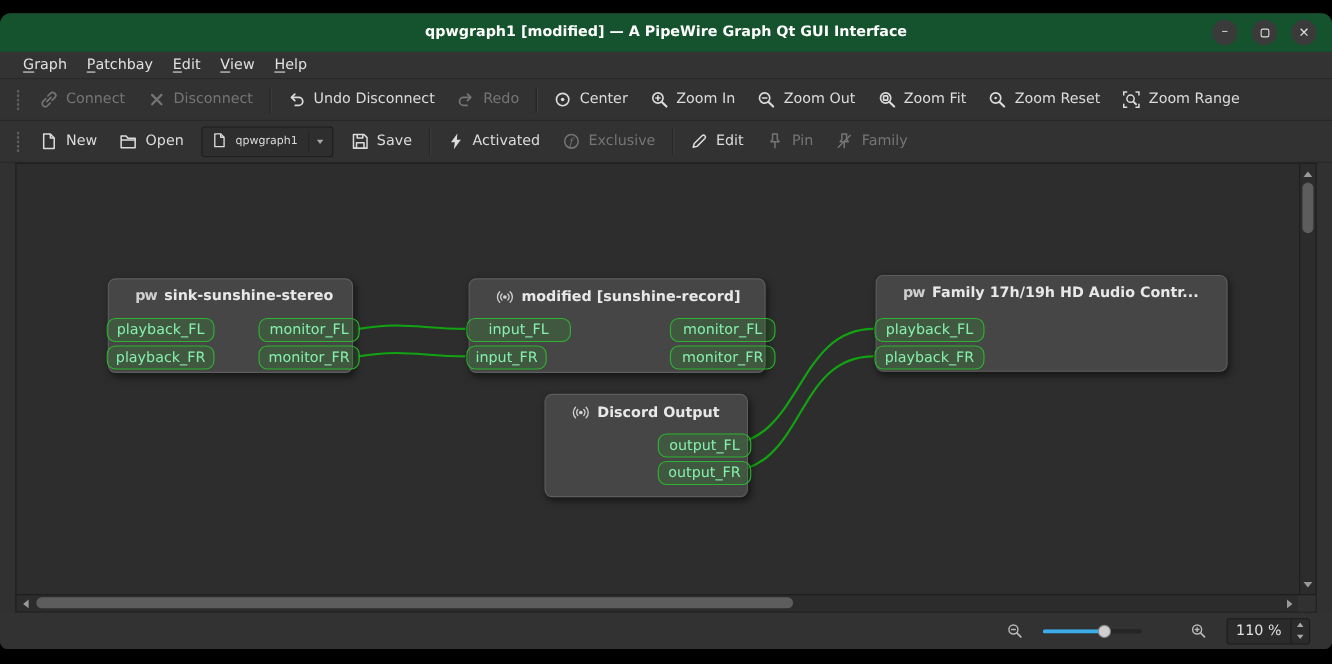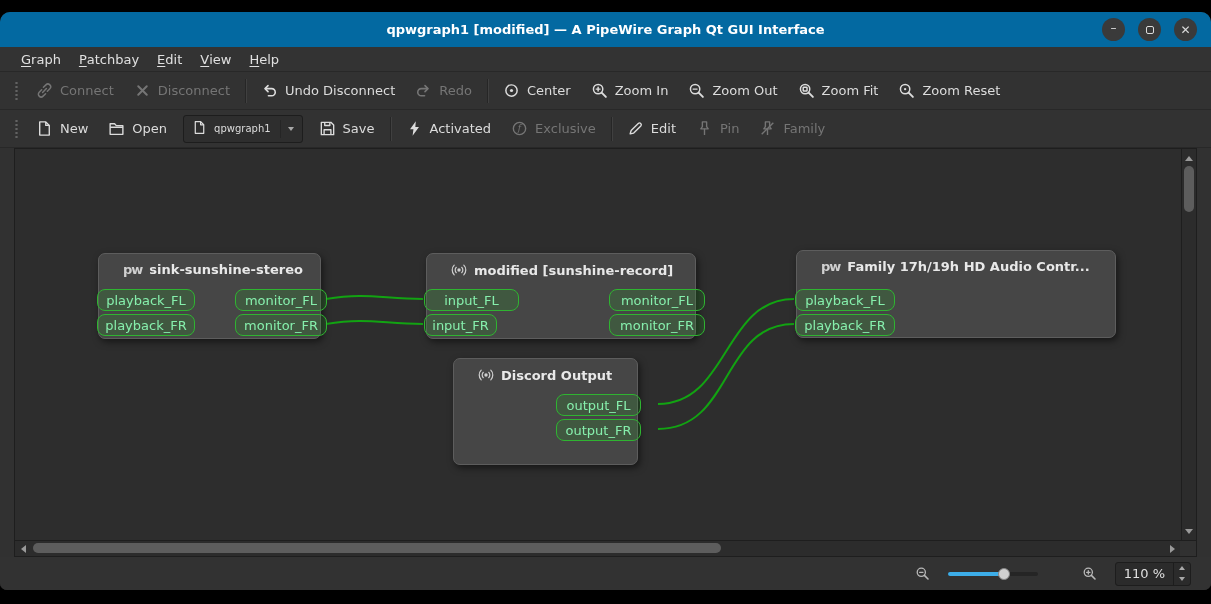--- a/index.html
+++ b/index.html
@@ -4,21 +4,21 @@
 <style>
   * { margin:0; padding:0; box-sizing:border-box; }
   html,body { width:1211px; height:604px; background:#000; overflow:hidden;
     font-family:"DejaVu Sans","Liberation Sans",sans-serif; position:relative; }
 
   .window { position:absolute; left:0; top:12px; width:1211px; height:578px;
     background:#313131; border-radius:10px 10px 7px 7px; overflow:hidden;
     display:flex; flex-direction:column; }
 
   
-  .titlebar { flex:0 0 35px; background:#0369a1; position:relative;
+  .titlebar { flex:0 0 35px; background:#14532d; position:relative;
     display:flex; align-items:center; justify-content:center; }
   .title-text { color:#fff; font-size:13px; font-weight:bold; }
   .win-controls { position:absolute; right:14px; top:6px; display:flex; gap:13px; }
   .win-btn { width:23px; height:23px; border-radius:50%; background:#3a3a3a;
     display:flex; align-items:center; justify-content:center; }
   .glyph-min,.glyph-close { color:#dcdcdc; font-size:12px; line-height:1; }
   .glyph-min { margin-top:-3px; }
   .glyph-max { width:8px; height:8px; border:1.5px solid #dcdcdc; border-radius:2px; }
 
   
@@ -211,20 +211,30 @@
     <div class="tbtn">
       <span>
           <svg width="17" height="17" viewBox="0 0 16 16" fill="none" stroke="currentColor" stroke-width="1.4" stroke-linecap="round">
             <circle cx="6.7" cy="6.7" r="4.4"></circle>
             <path d="M10 10 L14 14" stroke-width="1.8"></path>
             <circle cx="6.7" cy="6.7" r="1.1" fill="currentColor" stroke="none"></circle>
           </svg>
         </span>
       <span>Zoom Reset</span>
     </div>
+    <div class="tbtn">
+      <span>
+          <svg width="17" height="17" viewBox="0 0 16 16" fill="none" stroke="currentColor" stroke-width="1.3" stroke-linecap="round">
+            <path d="M1.5 4 V1.5 H4 M12 1.5 h2.5 V4 M14.5 12 v2.5 H12 M4 14.5 H1.5 V12"></path>
+            <circle cx="7.3" cy="7.3" r="3.1"></circle>
+            <path d="M9.7 9.7 L12 12" stroke-width="1.6"></path>
+          </svg>
+        </span>
+      <span>Zoom Range</span>
+    </div>
   </div>
 
   <div class="toolbar">
     <div class="grip"></div>
 
     <div class="tbtn">
       <span>
           <svg width="17" height="17" viewBox="0 0 16 16" fill="none" stroke="currentColor" stroke-width="1.3" stroke-linejoin="round">
             <path d="M3.5 1.8 H9.2 L12.5 5.1 V14.2 H3.5 z"></path>
             <path d="M9.2 1.8 V5.1 h3.3"></path>
@@ -351,21 +361,21 @@
 
       <div class="node" style="left:781px;top:101px;width:320px;height:88px">
         <div class="node-header">
           <span class="pw-glyph">pw</span>
           <span class="node-title">Family 17h/19h HD Audio Contr...</span>
         </div>
         <div class="port" style="left:-2px;top:38px;width:100px">playback_FL</div>
         <div class="port" style="left:-2px;top:63px;width:100px">playback_FR</div>
       </div>
 
-      <div class="node" style="left:438px;top:209px;width:185px;height:107px">
+      <div class="node" style="left:480px;top:209px;width:185px;height:94px">
         <div class="node-header">
           <span class="node-icon">
               <svg width="16" height="16" viewBox="0 0 16 16" fill="none" stroke="currentColor" stroke-width="1.2" stroke-linecap="round">
                 <circle cx="8" cy="8" r="1.7" fill="currentColor" stroke="none"></circle>
                 <path d="M5.3 5.3 a3.8 3.8 0 0 0 0 5.4 M10.7 5.3 a3.8 3.8 0 0 1 0 5.4"></path>
                 <path d="M3.2 3.2 a6.8 6.8 0 0 0 0 9.6 M12.8 3.2 a6.8 6.8 0 0 1 0 9.6"></path>
               </svg>
             </span>
           <span class="node-title">Discord Output</span>
         </div>

